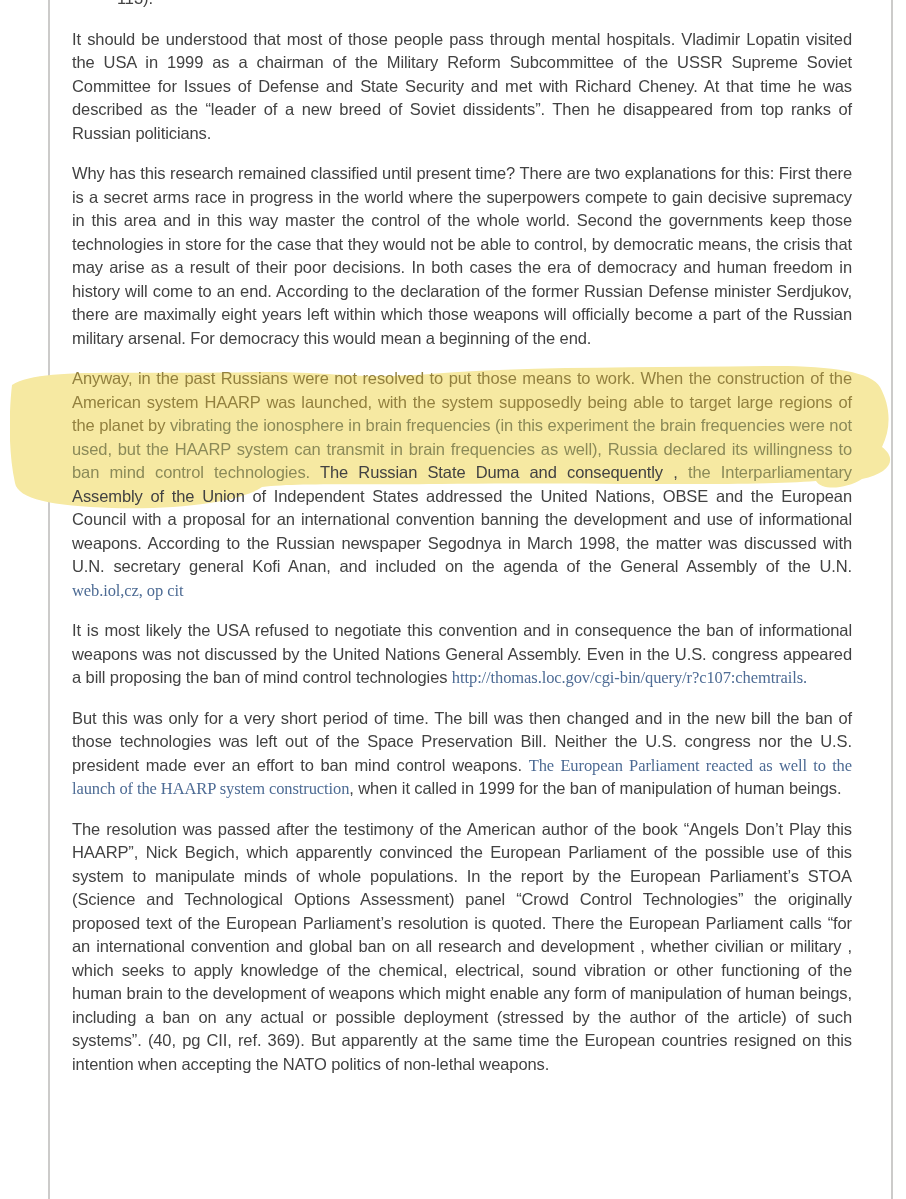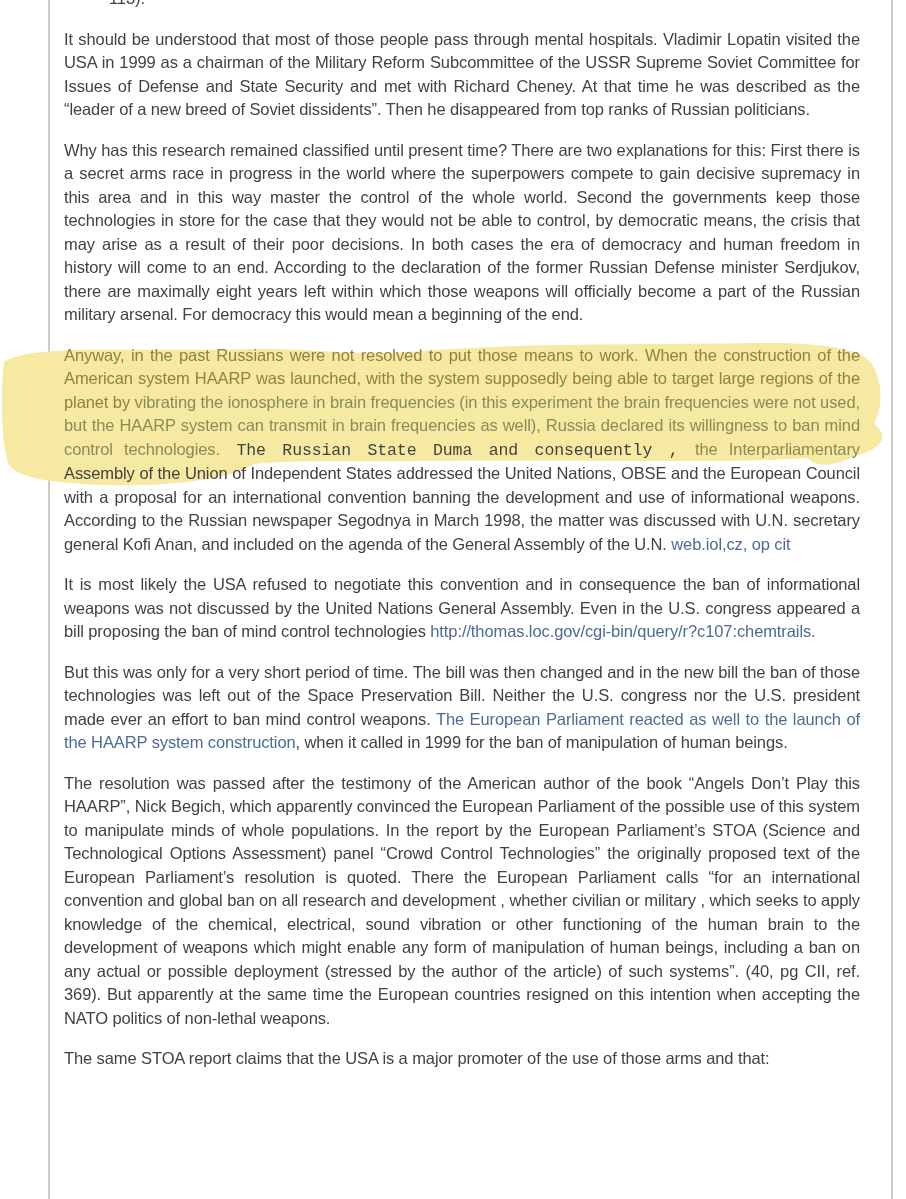--- a/index.html
+++ b/index.html
@@ -23,35 +23,35 @@
     letter-spacing:-0.1px;
     color:var(--text);
   }
   .page-border{position:absolute;top:0;bottom:0;width:2px;background:var(--border);z-index:1;}
   .page-border.left{left:48px;}
   .page-border.right{left:891px;}
   .content{
     position:absolute;left:60px;top:0;width:804px;z-index:3;
     text-align:justify;
   }
-  p.para{margin:17px 4px;overflow-wrap:break-word;}
+  p.para{margin:17px 12px;overflow-wrap:break-word;}
   p.para.fragment{margin-top:-13px;margin-bottom:17px;padding-left:45px;text-align:left;}
   p.para.highlighted{position:relative;}
   .hl-blob{
     position:absolute;left:-62px;top:-12px;z-index:-1;
     filter:blur(0.7px);
     pointer-events:none;
   }
   .hl-blob path{fill:var(--highlight);}
   .seg-normal{color:var(--text);}
   .seg-bold{color:var(--text);font-weight:normal;}
-  .seg-link{color:var(--link);cursor:pointer;}
+  .seg-link{color:var(--link);cursor:pointer;font-family:Liberation Serif, serif;}
   .seg-hl{color:var(--hl_text);}
   .seg-hl-link{color:var(--hl_link);cursor:pointer;}
-  .seg-hl-dark{color:var(--text);font-family:Liberation Mono, monospace;}
+  .seg-hl-dark{color:var(--text);}
 </style>
 </head>
 <body>
 
 <div class="page">
   <div class="page-border left"></div>
   <div class="page-border right"></div>
   <div class="content">
       <p class="para fragment"><span class="seg-normal">113).</span></p>
       <p class="para"><span class="seg-normal">It should be understood that most of those people pass through mental hospitals. Vladimir Lopatin visited the USA in 1999 as a chairman of the Military Reform Subcommittee of the USSR Supreme Soviet Committee for Issues of Defense and State Security and met with Richard Cheney. At that time he was described as the “leader of a new breed of Soviet dissidents”. Then he disappeared from top ranks of Russian politicians.</span></p>
@@ -69,15 +69,14 @@
              C 730 132, 560 127, 430 129
              C 340 130, 286 128, 252 132
              C 232 146, 172 155, 102 153
              C 42 151, 8 144, 5 128
              C -2 96, -1 56, 2 30 Z"></path>
   </svg>
 <span class="seg-hl">Anyway, in the past Russians were not resolved to put those means to work. When the construction of the American system HAARP was launched, with the system supposedly being able to target large regions of the planet by </span><span class="seg-hl-link">vibrating the ionosphere in brain frequencies (in this experiment the brain frequencies were not used, but the HAARP system can transmit in brain frequencies as well), Russia declared its willingness to ban mind control technologies.</span><span class="seg-hl-dark"> The Russian State Duma and consequently , </span><span class="seg-hl-link">the Interparliamentary</span><span class="seg-normal"> Assembly of the Union of Independent States addressed the United Nations, OBSE and the European Council with a proposal for an international convention banning the development and use of informational weapons. According to the Russian newspaper Segodnya in March 1998, the matter was discussed with U.N. secretary general Kofi Anan, and included on the agenda of the General Assembly of the U.N. </span><span class="seg-link">web.iol,cz, op cit</span></p>
       <p class="para"><span class="seg-normal">It is most likely the USA refused to negotiate this convention and in consequence the ban of informational weapons was not discussed by the United Nations General Assembly. Even in the U.S. congress appeared a bill proposing the ban of mind control technologies </span><span class="seg-link">http://thomas.loc.gov/cgi-bin/query/r?c107:chemtrails.</span></p>
       <p class="para"><span class="seg-normal">But this was only for a very short period of time. The bill was then changed and in the new bill the ban of those technologies was left out of the Space Preservation Bill. Neither the U.S. congress nor the U.S. president made ever an effort to ban mind control weapons. </span><span class="seg-link">The European Parliament reacted as well to the launch of the HAARP system construction</span><span class="seg-normal">, when it called in 1999 for the ban of manipulation of human beings.</span></p>
       <p class="para"><span class="seg-normal">The resolution was passed after the testimony of the American author of the book “Angels Don’t Play this HAARP”, Nick Begich, which apparently convinced the European Parliament of the possible use of this system to manipulate minds of whole populations. In the report by the European Parliament’s STOA (Science and Technological Options Assessment) panel “Crowd Control Technologies” the originally proposed text of the European Parliament’s resolution is quoted. There the European Parliament calls “for an international convention and global ban on all research and development , whether civilian or military , which seeks to apply knowledge of the chemical, electrical, sound vibration or other functioning of the human brain to the development of weapons which might enable any form of manipulation of human beings, including a ban on any </span><span class="seg-bold">actual or possible deployment</span><span class="seg-normal"> (stressed by the author of the article) of such systems”. (40, pg CII, ref. 369). But apparently at the same time the European countries resigned on this intention when accepting the NATO politics of non-lethal weapons.</span></p>
-      <p class="para"><span class="seg-normal">The same STOA report claims that the USA is a major promoter of the use of those arms and that:</span></p>
     </div>
 </div>
 
 </body></html>

